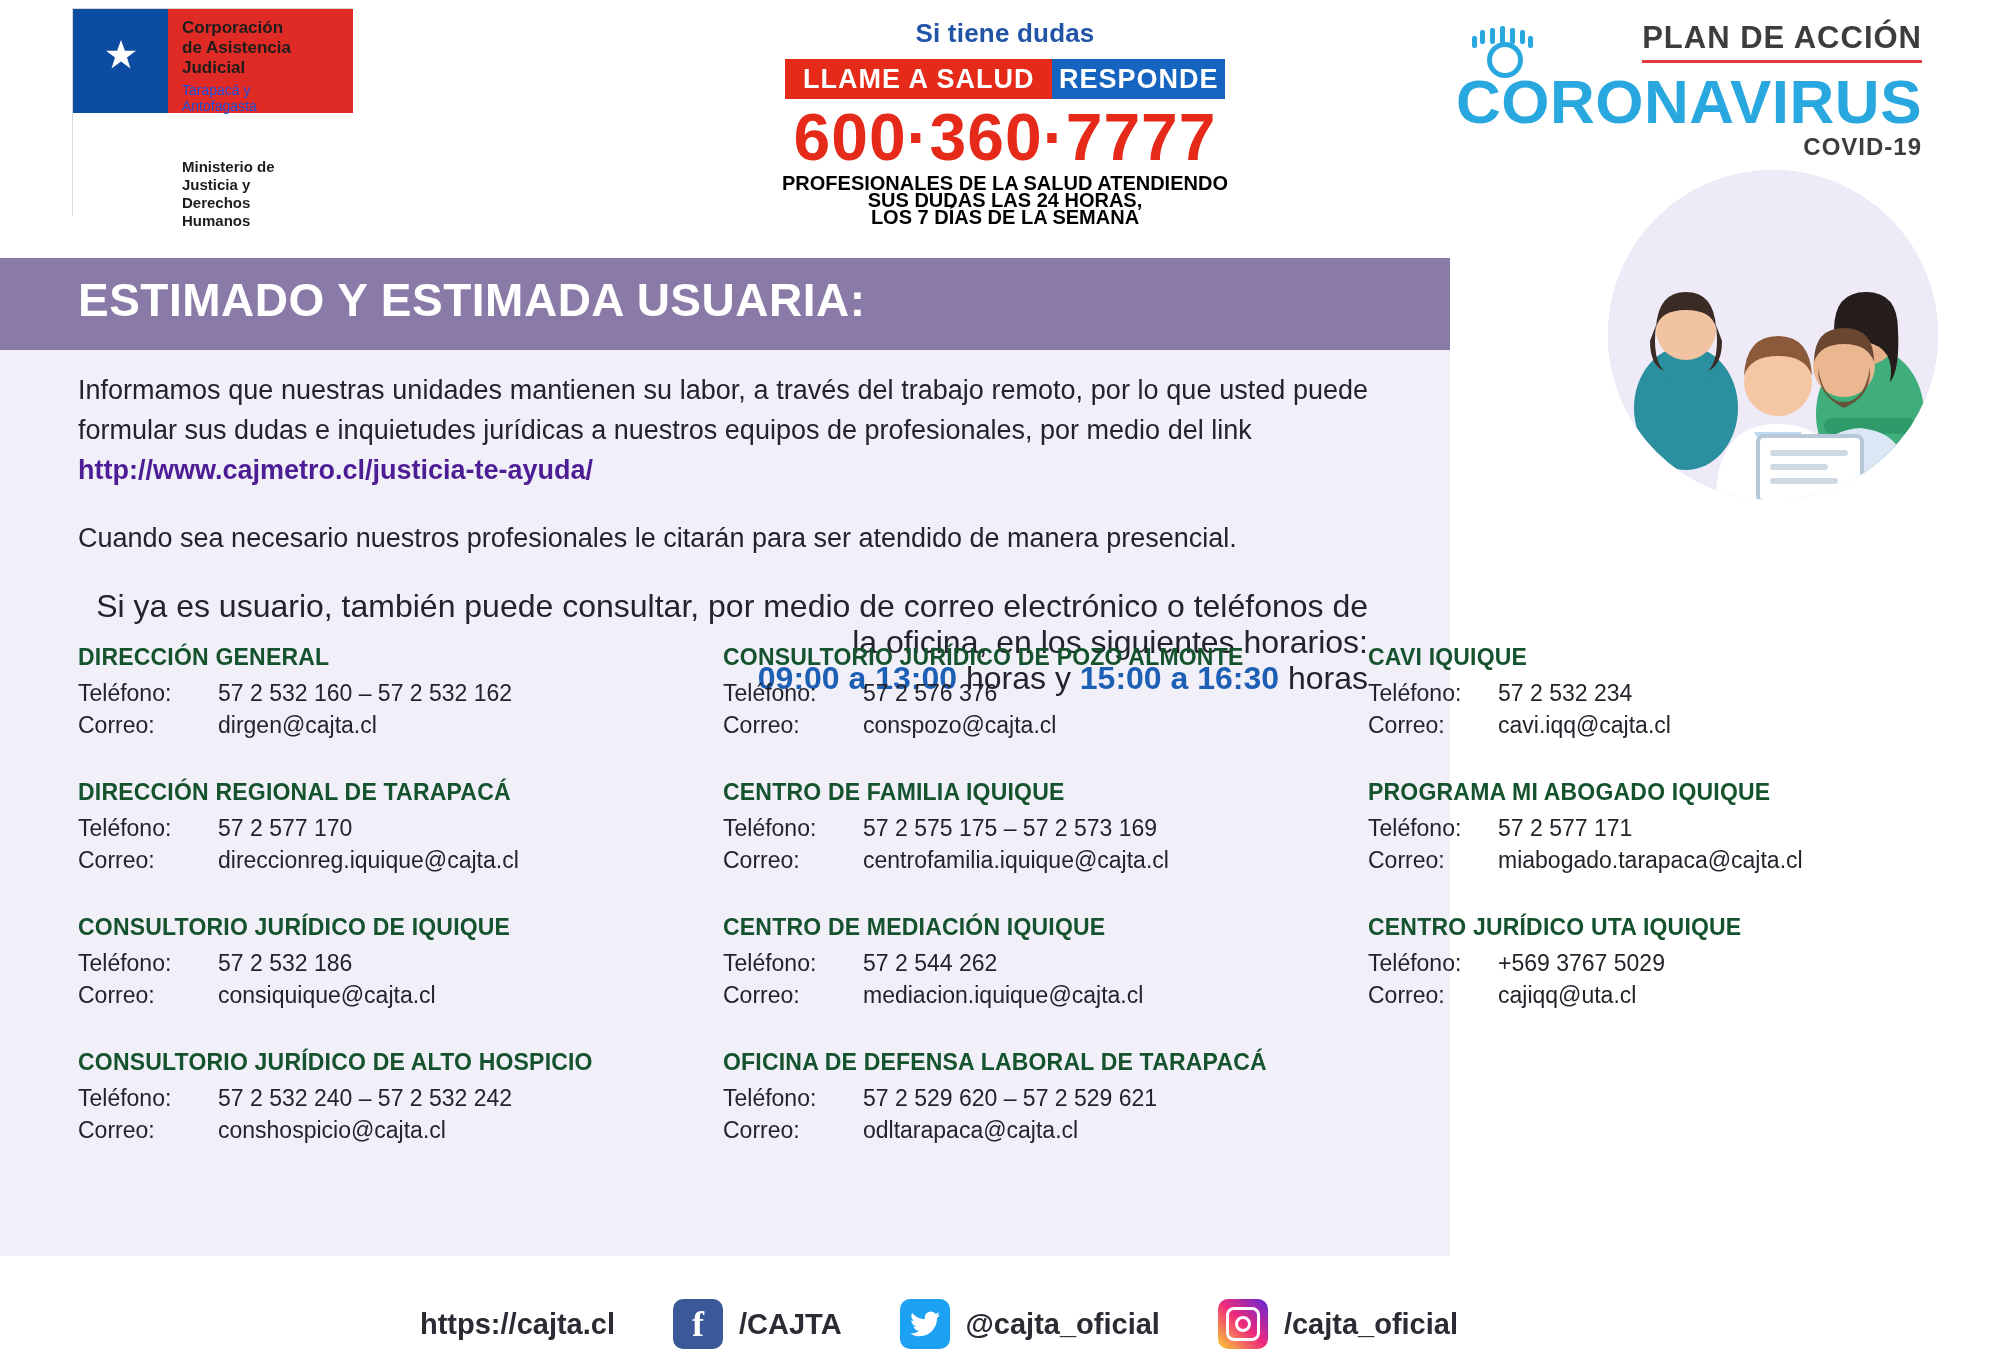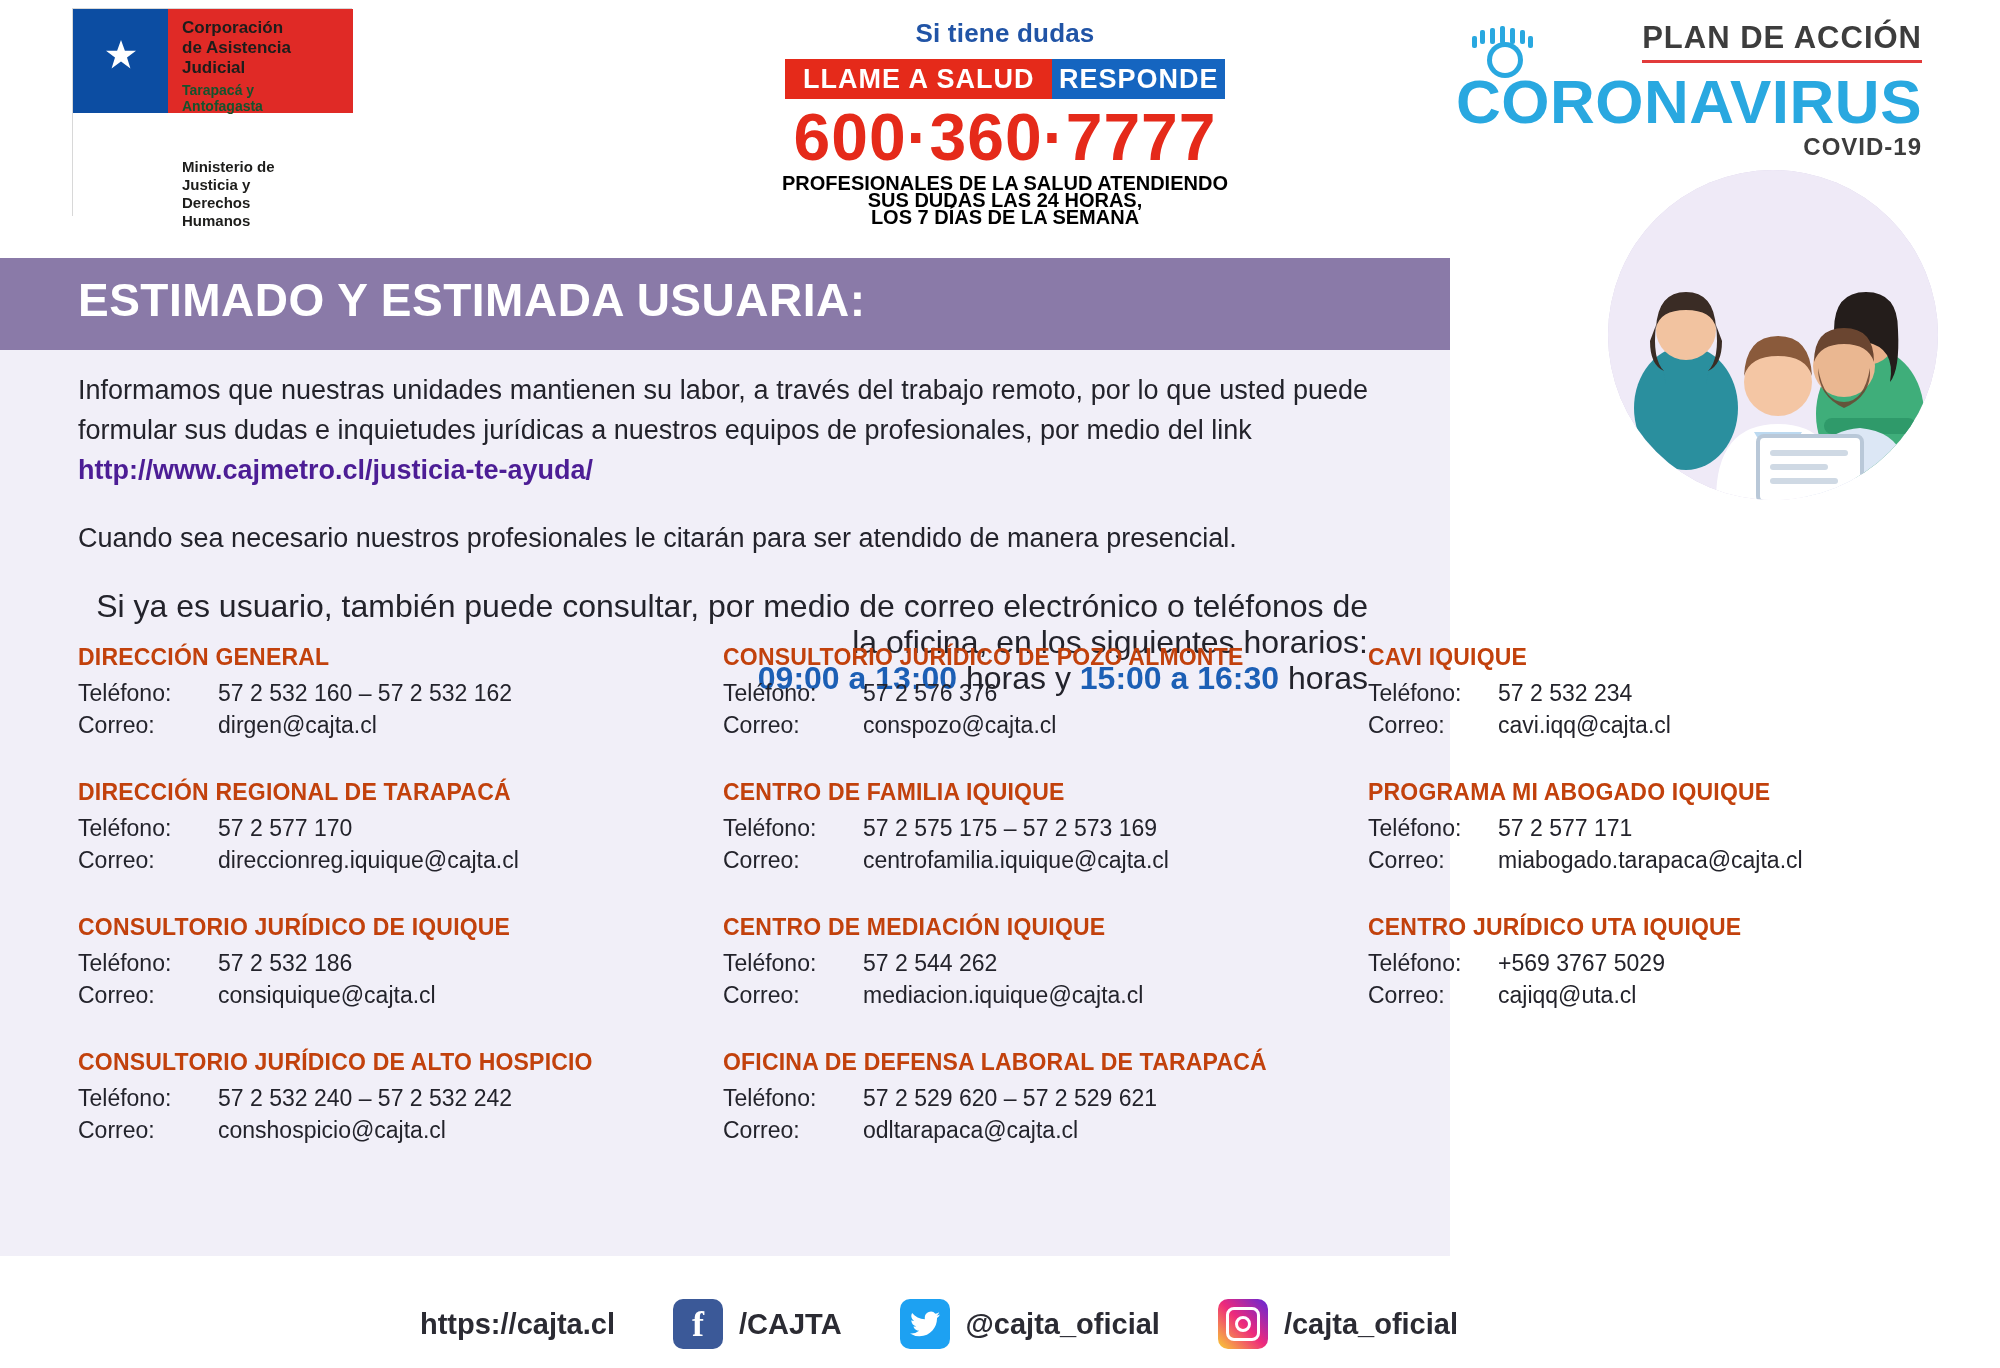--- a/index.html
+++ b/index.html
@@ -36,21 +36,21 @@
     position:absolute;left:30px;top:28px;width:36px;height:36px;
     color:#fff;font-size:36px;line-height:36px;text-align:center;
   }
   .flag .star svg{display:block}
   .caj-text{
     position:absolute;left:110px;top:10px;width:160px;
     font-size:17px;line-height:20px;font-weight:bold;color:#1d1d1b;
   }
   .caj-sub{
     position:absolute;left:110px;top:74px;width:160px;
-    font-size:14px;line-height:16px;font-weight:bold;color:#14532d;
+    font-size:14px;line-height:16px;font-weight:normal;color:#1d4ed8;
   }
   .min-text{
     position:absolute;left:110px;top:150px;width:165px;
     font-size:15px;line-height:18px;font-weight:bold;color:#1d1d1b;
   }
 
   
   .salud{
     position:absolute;left:770px;top:18px;width:470px;text-align:center;
   }
@@ -130,21 +130,21 @@
   .hl{color:#1c5fb5;font-weight:bold;}
 
   
   .grid{
     position:absolute;left:78px;top:294px;width:1330px;
     display:grid;grid-template-columns:645px 645px 1fr;
   }
   .col{}
   .entry{margin-bottom:38px;}
   .entry h3{
-    margin:0 0 6px 0;font-size:23px;font-weight:bold;color:#c2410c;letter-spacing:.2px;
+    margin:0 0 6px 0;font-size:23px;font-weight:bold;color:#14532d;letter-spacing:.2px;
   }
   .row{display:flex;font-size:23px;line-height:32px;color:#23232b;}
   .row .lab{width:140px;flex:0 0 140px;}
   .row .val{}
 
   
   .col3 .row .lab{width:130px;flex:0 0 130px;}
 
   
   .people{

